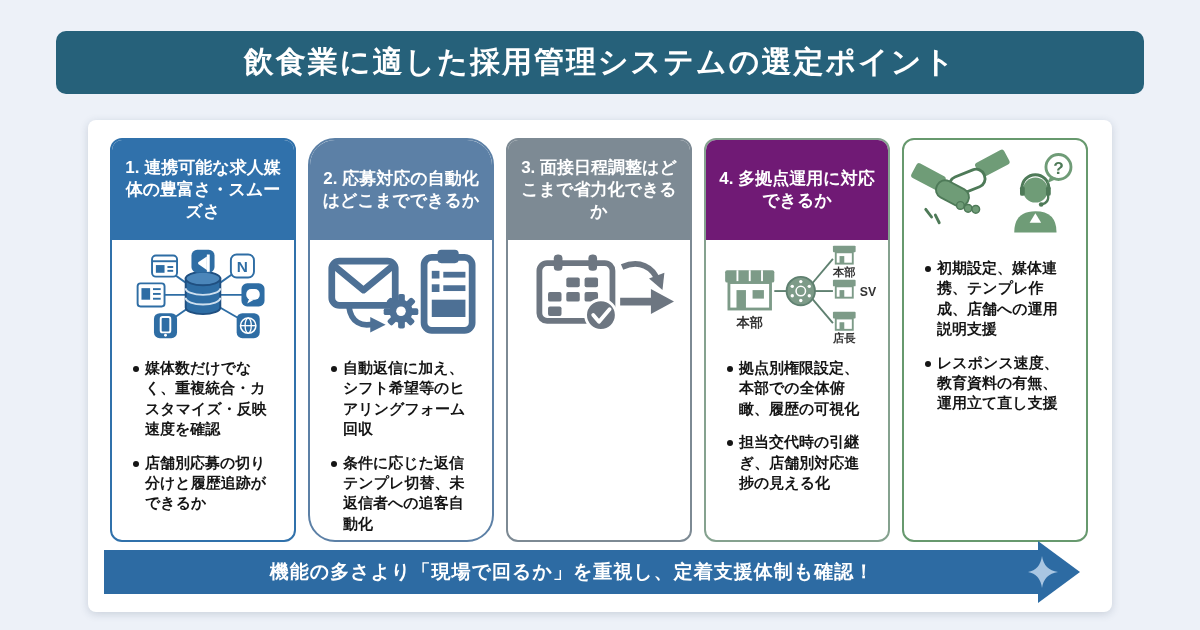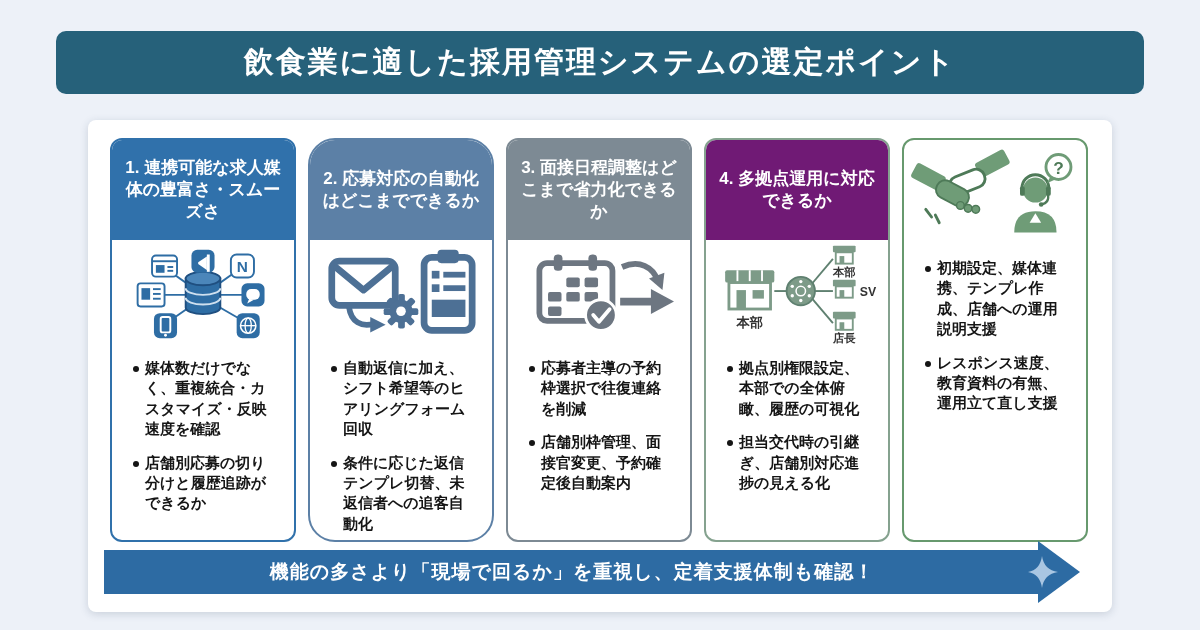--- a/index.html
+++ b/index.html
@@ -188,26 +188,20 @@
                 <rect x="71" y="37" width="14" height="10" rx="2"></rect>
               <rect x="33" y="52" width="14" height="10" rx="2"></rect>
                 <rect x="52" y="52" width="14" height="10" rx="2"></rect>
               <rect x="71" y="52" width="14" height="10" rx="2"></rect>
                 <rect x="33" y="67" width="14" height="10" rx="2"></rect>
             </g>
             <circle cx="88" cy="76" r="16" fill="#6d7681" stroke="#fff" stroke-width="3"></circle>
             <path d="M80,76 l6,7 l11,-13" fill="none" stroke="#fff" stroke-width="4" stroke-linecap="round" stroke-linejoin="round"></path>
           </svg>
         </div>
-        <div class="col-body">
-          <ul class="bullets">
-            <li>応募者主導の予約枠選択で往復連絡を削減</li>
-            <li>店舗別枠管理、面接官変更、予約確定後自動案内</li>
-          </ul>
-        </div>
       </div>
 
       <div class="col" style="border-color: rgb(133, 162, 143);">
         <div class="col-head" style="background: #701a75;">
           <span>4. 多拠点運用に対応できるか</span>
         </div>
         <div class="col-icon">
           <svg width="176" height="104" viewBox="0 0 176 110">
             <g stroke="#5f8070" stroke-width="2">
               <line x1="64" y1="54" x2="77" y2="54"></line>

